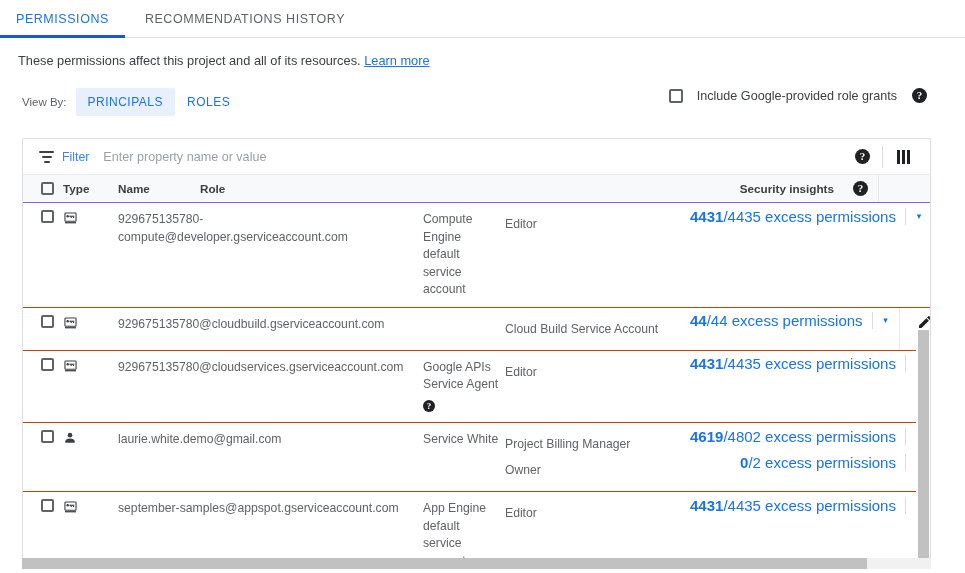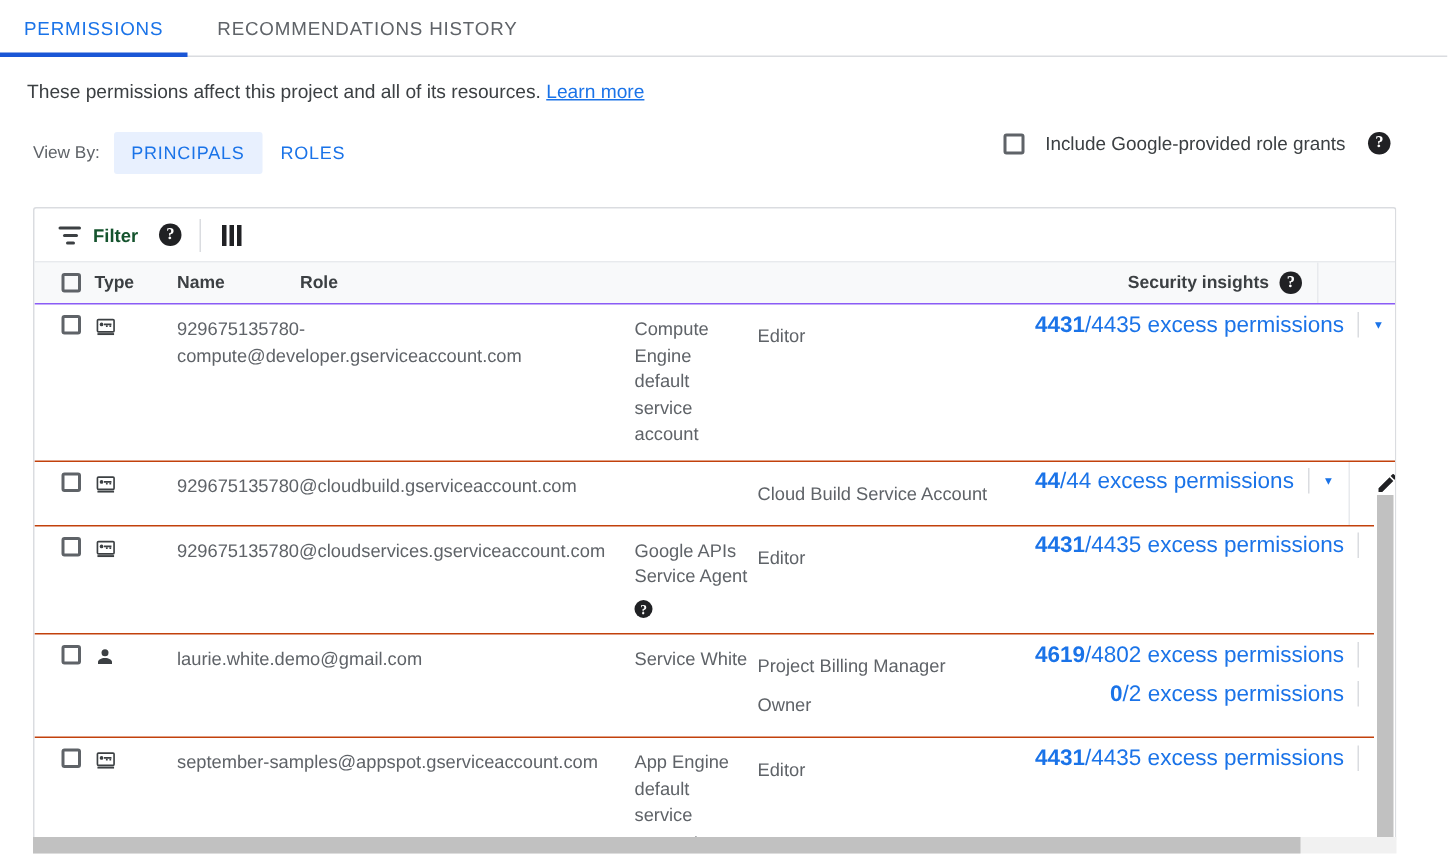--- a/index.html
+++ b/index.html
@@ -152,22 +152,22 @@
     display: flex; flex-direction: column; justify-content: space-between;
     align-items: center;
     margin-right: 8px;
   }
   .filter-icon i { display: block; background: #3c4043; height: 2px; border-radius: 1px; }
   .filter-icon i:nth-child(1) { width: 15px; }
   .filter-icon i:nth-child(2) { width: 10px; }
   .filter-icon i:nth-child(3) { width: 6px; }
   .filter-word {
     font-size: 12.3px;
-    font-weight: 700;
-    color: #14532d;
+    font-weight: 400;
+    color: #3b82f6;
     margin-right: 14px;
   }
   .filter-input {
     border: none;
     outline: none;
     font-family: "Liberation Sans", sans-serif;
     font-size: 12.6px;
     color: #3c4043;
     flex: 1;
     background: transparent;
@@ -216,21 +216,21 @@
   .thead .c-check { padding-top: 0; }
   .c-type  { width: 55px; flex: 0 0 55px; box-sizing: border-box; padding-top: 8px;}
   .thead .c-type { padding-top: 0; }
   .c-princ { width: 305px; flex: 0 0 305px; box-sizing: border-box; padding: 8px 10px 8px 0; line-height: 17.5px; word-break: break-word;}
   .thead .c-princ { padding: 0; display: flex; align-items: center; }
   .c-name  { width: 82px; flex: 0 0 82px; box-sizing: border-box; padding: 8px 6px 8px 0; line-height: 17.5px;}
   .thead .c-name { padding: 0; }
   .c-role  { width: 185px; flex: 0 0 185px; box-sizing: border-box; padding: 8px 6px 8px 0; }
   .thead .c-role { padding: 0; }
   .c-sec   { flex: 1 1 auto; box-sizing: border-box; padding: 0; text-align: right; }
-  .thead .c-sec { display: flex; align-items: center; justify-content: flex-end; padding-right: 10px; gap: 7px; }
+  .thead .c-sec { display: flex; align-items: center; justify-content: flex-end; padding-right: 10px; gap: 19px; }
   .c-edit  { width: 52px; flex: 0 0 52px; box-sizing: border-box; border-left: 1px solid #e8eaed; display: flex; justify-content: center; padding-top: 6px;}
   .thead .c-edit { padding-top: 0; align-items: center; border-left: 1px solid #e8eaed; height: 100%;}
 
   .row-cb {
     width: 13px; height: 13px;
     border: 2px solid #5f6368;
     border-radius: 2px;
     box-sizing: border-box;
     display: block;
     cursor: pointer;
@@ -344,20 +344,21 @@
 
 <div class="card">
 
   <div class="filterbar">
     <span class="filter-icon">
         <i></i>
         <i></i>
         <i></i>
       </span>
     <span class="filter-word">Filter</span>
+    <input class="filter-input" type="text" placeholder="Enter property name or value" style="">
     <span class="filterbar-right">
       <span class="help">?</span>
       <span class="fb-sep"></span>
       <span class="cols-icon">
           <i></i>
           <i></i>
           <i></i>
         </span>
     </span>
   </div>

